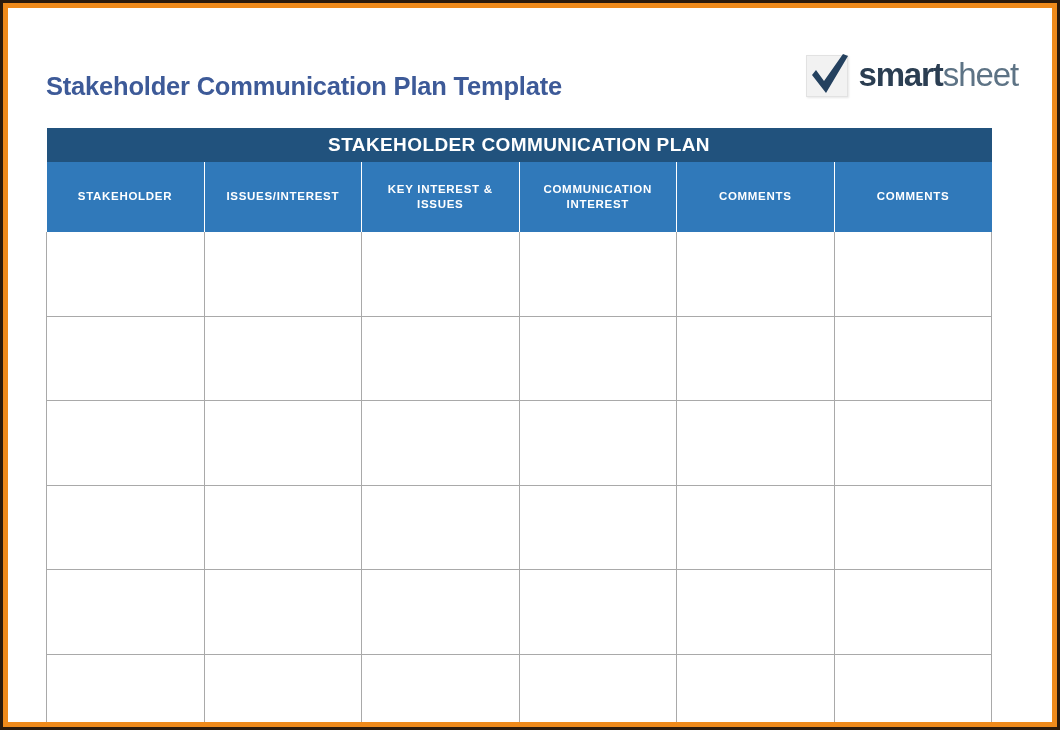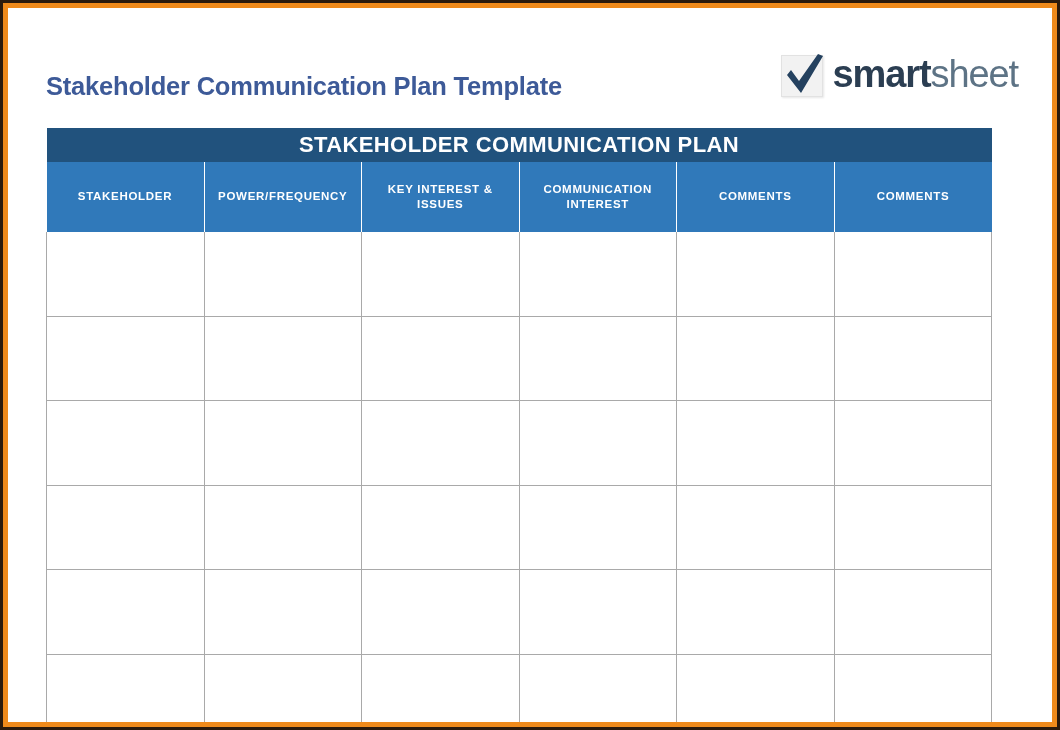--- a/index.html
+++ b/index.html
@@ -85,21 +85,21 @@
     background: #f2f2f2;
     border: 1px solid #e2e2e2;
     box-shadow: 1px 1px 2px rgba(0,0,0,0.10);
   }
   .logo-mark svg {
     position: absolute;
     left: 0;
     top: 0;
   }
   .logo-word {
-    font-size: 38px;
+    font-size: 33px;
     line-height: 1;
     letter-spacing: -1.1px;
     white-space: nowrap;
   }
   .logo-word .w-smart {
     color: #2b3e52;
     font-weight: bold;
   }
   .logo-word .w-sheet {
     color: #5d7385;
@@ -113,21 +113,21 @@
     top: 128px;
     width: 946px;
     border-collapse: collapse;
     table-layout: fixed;
   }
 
   .plan-table .banner-cell {
     background: #21527d;
     color: #ffffff;
     text-align: center;
-    font-size: 22px;
+    font-size: 19px;
     font-weight: bold;
     letter-spacing: 0.4px;
     height: 34px;
     padding: 0;
     border: none;
   }
 
   .plan-table thead .col-head {
     background: #3079ba;
     color: #ffffff;
@@ -180,21 +180,21 @@
     </span>
   </div>
 
   <table class="plan-table">
     <thead>
       <tr>
         <th class="banner-cell" colspan="6">STAKEHOLDER COMMUNICATION PLAN</th>
       </tr>
       <tr>
         <th class="col-head">STAKEHOLDER</th>
-        <th class="col-head">POWER/FREQUENCY</th>
+        <th class="col-head">ISSUES/INTEREST</th>
         <th class="col-head">KEY INTEREST &amp; ISSUES</th>
         <th class="col-head">COMMUNICATION INTEREST</th>
         <th class="col-head">COMMENTS</th>
         <th class="col-head">COMMENTS</th>
       </tr>
     </thead>
     <tbody>
       <tr>
         <td></td>
         <td></td>

